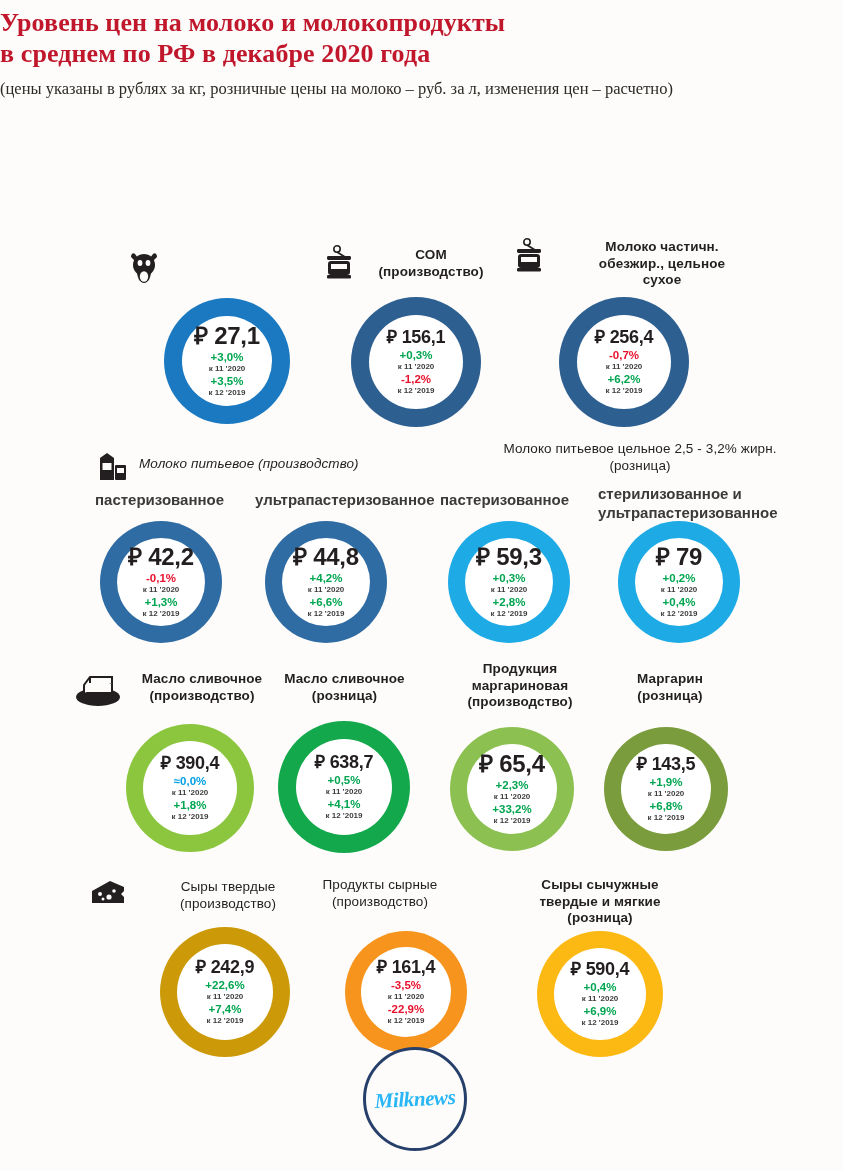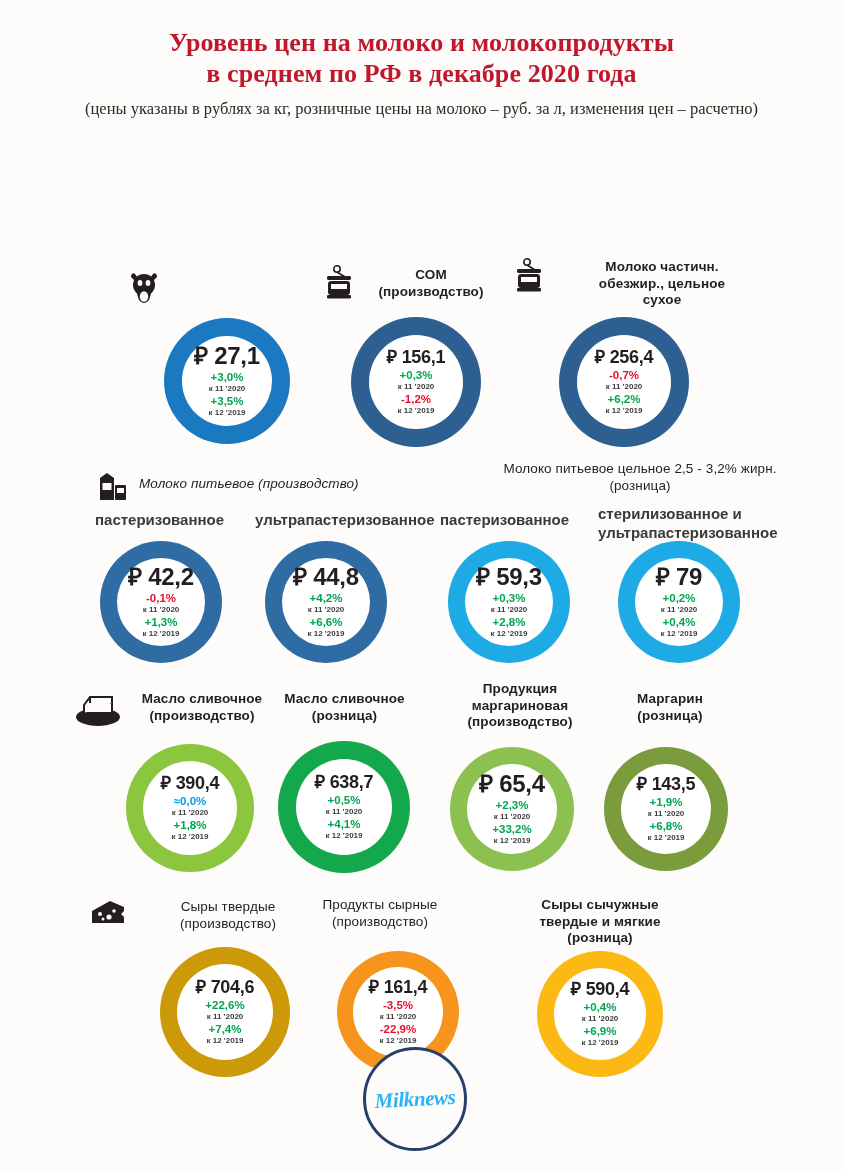--- a/index.html
+++ b/index.html
@@ -5,21 +5,21 @@
   * { box-sizing: border-box; margin: 0; padding: 0; }
   html, body {
     width: 843px; height: 1170px;
     background: #fdfcfa;
     font-family: "Liberation Sans", sans-serif;
     overflow: hidden;
   }
   .page { position: relative; width: 843px; height: 1170px; background: #fdfcfa; }
 
   
-  .header { padding-top: 28px; text-align: center; }
+  .header { padding-top: 8px; }
   .title {
     font-family: "Liberation Serif", serif;
     color: #c0172c;
     font-size: 26px;
     font-weight: 700;
     line-height: 1.18;
     letter-spacing: .1px;
   }
   .title-line { display: block; }
   .subtitle {
@@ -391,29 +391,29 @@
     <div class="sec-title" style="position:absolute; left:500px; top:778px; width:200px; white-space:pre-line;">Сыры сычужные
 твердые и мягкие
 (розница)</div>
 
     <div class="donut" style="left:160px; top:828px; width:130px; height:130px;">
       <svg width="130" height="130" viewBox="0 0 130 130">
         <circle cx="65" cy="65" r="65" fill="#cc9a09"></circle>
         <circle cx="65" cy="65" r="48" fill="#ffffff"></circle>
       </svg>
       <div class="inner">
-        <div class="price sm">₽ 704,6</div>
+        <div class="price sm">₽ 242,9</div>
         <div class="delta up">+22,6%</div>
         <div class="delta-ref">к 11 '2020</div>
         <div class="delta up">+7,4%</div>
         <div class="delta-ref">к 12 '2019</div>
       </div>
     </div>
 
-    <div class="donut" style="left:337px; top:832px; width:122px; height:122px;">
+    <div class="donut" style="left:345px; top:832px; width:122px; height:122px;">
       <svg width="122" height="122" viewBox="0 0 122 122">
         <circle cx="61" cy="61" r="61" fill="#f7941e"></circle>
         <circle cx="61" cy="61" r="45" fill="#ffffff"></circle>
       </svg>
       <div class="inner">
         <div class="price sm">₽ 161,4</div>
         <div class="delta down">-3,5%</div>
         <div class="delta-ref">к 11 '2020</div>
         <div class="delta down">-22,9%</div>
         <div class="delta-ref">к 12 '2019</div>

